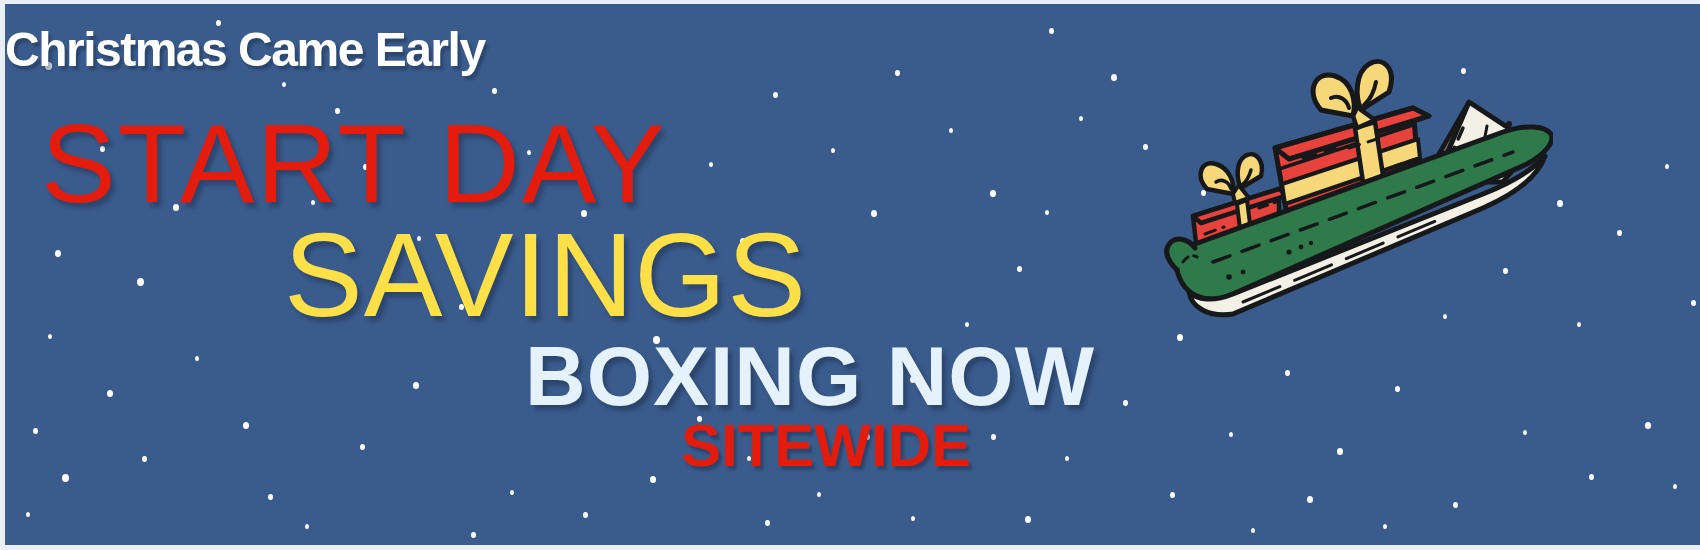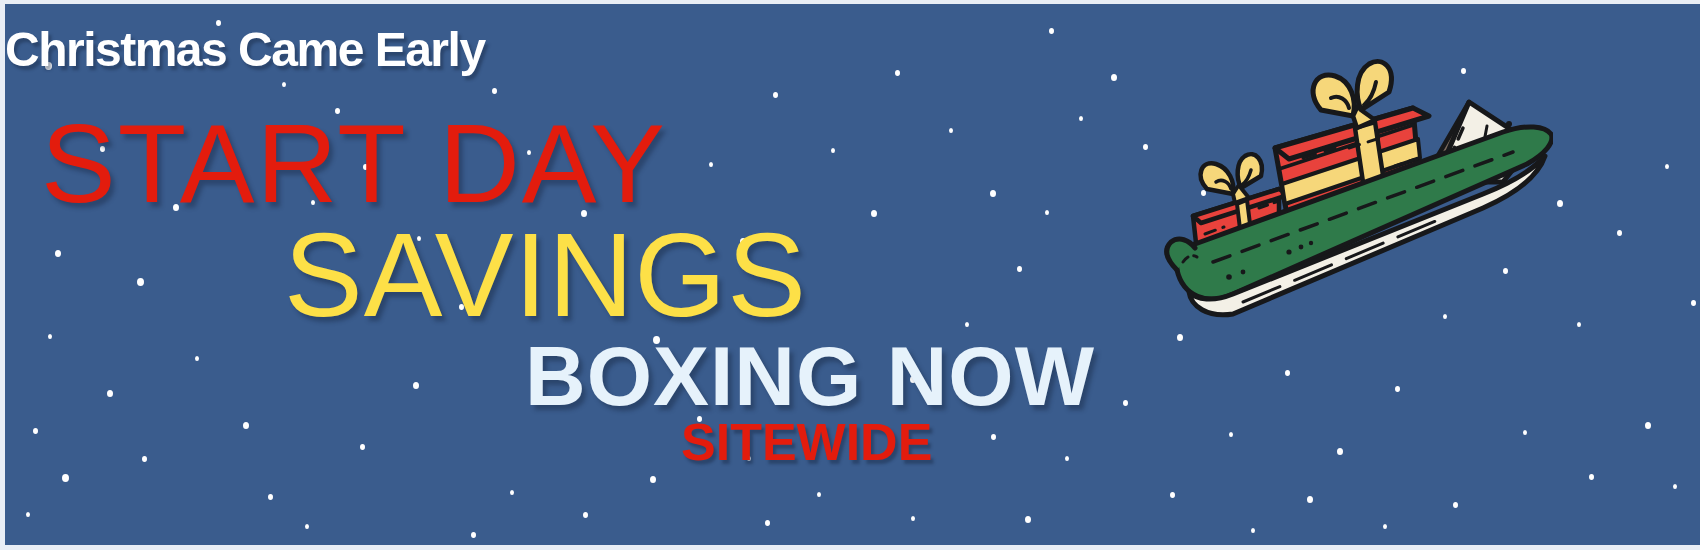--- a/index.html
+++ b/index.html
@@ -78,21 +78,21 @@
     top: 330px;
     font-size: 84px;
     font-weight: 900;
     color: #e6f2fb;
     letter-spacing: 1px;
     text-shadow: 4px 5px 4px rgba(20,35,60,.40);
   }
   #line-sitewide {
     left: 676px;
     top: 412px;
-    font-size: 52px;
+    font-size: 60px;
     font-weight: 900;
     color: #e31c0d;
     letter-spacing: 0px;
     text-shadow: 3px 4px 3px rgba(20,35,60,.40);
   }
   
   #boat-illustration {
     position: absolute;
     left: 1078px;
     top: 52px;

